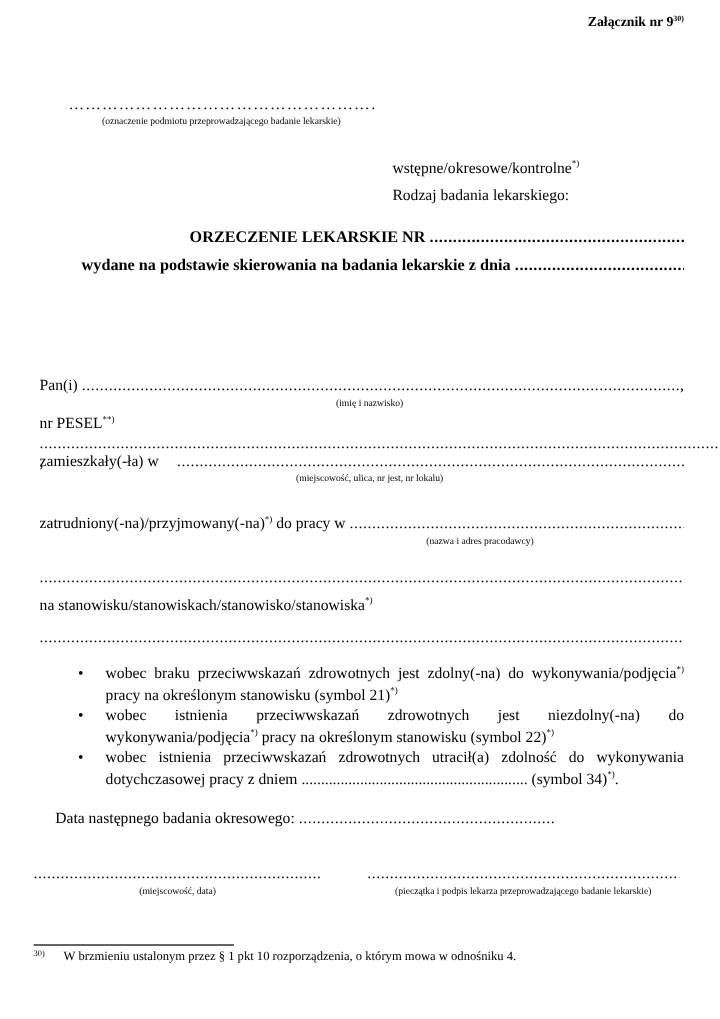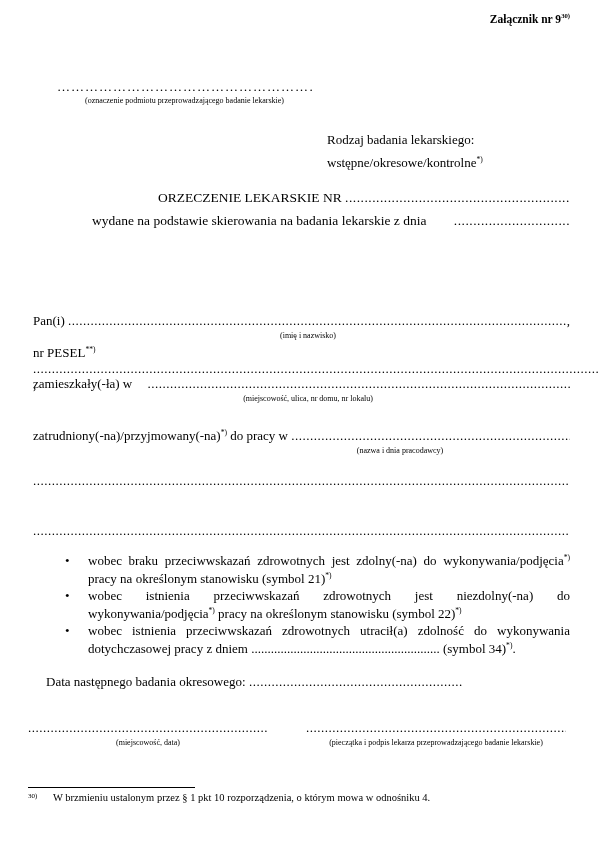--- a/index.html
+++ b/index.html
@@ -13,23 +13,23 @@
   .lbl{flex:0 0 auto;white-space:pre;}
   .dots{flex:1 1 auto;overflow:hidden;white-space:nowrap;letter-spacing:0.5px;}
   .dotbox{overflow:hidden;white-space:nowrap;letter-spacing:1px;}
   .suffix{flex:0 0 auto;}
   .caption{font-size:8px;text-align:center;color:#000;}
   .just{text-align:justify;line-height:23px;}
   .attachment{top:13px;right:30px;font-size:11.5px;font-weight:bold;}
   .subject{top:79px;left:57px;width:255px;}
   .subject .caption{margin-top:1px;}
   .examtype{top:128px;left:327px;line-height:23px;}
-  .title{left:46px;right:30px;font-weight:normal;font-size:13.5px;line-height:23px;}
+  .title{left:46px;right:30px;font-weight:bold;font-size:13.5px;line-height:23px;}
   .t1{top:186px;}
-  .t2{top:209px;gap:24px;}
+  .t2{top:209px;}
   .sp1{flex:0 0 112px;}
   .sp2{flex:0 0 22px;}
   .intro{top:239px;left:46px;right:30px;}
   .fline{left:33px;right:30px;}
   .capline{left:46px;right:30px;}
   .bullets{top:552px;left:46px;right:30px;}
   .bullets ul{margin:0;padding:0;list-style:none;}
   .bullets li{position:relative;padding-left:42px;text-align:justify;line-height:17.5px;}
   .bullets li .bmark{position:absolute;left:19px;top:0;}
   .nextexam{top:674px;left:46px;white-space:nowrap;}
@@ -50,22 +50,22 @@
   <div class="abs attachment">
     <span>Załącznik nr 9</span><sup>30)</sup>
   </div>
 
   <div class="abs subject">
     <div class="dotbox">…………………………………………………………………………………………..</div>
     <div class="caption">(oznaczenie podmiotu przeprowadzającego badanie lekarskie)</div>
   </div>
 
   <div class="abs examtype">
+    <div><span>wstępne/okresowe/kontrolne</span><sup>*)</sup></div>
     <div>Rodzaj badania lekarskiego:</div>
-    <div><span>wstępne/okresowe/kontrolne</span><sup>*)</sup></div>
   </div>
 
   <div class="abs title t1 flexline">
     <span class="sp1"></span>
       <span class="lbl">ORZECZENIE LEKARSKIE NR </span>
       <span class="dots">........................................................................................................................................................................................................................................................</span>
   </div>
   <div class="abs title t2 flexline">
     <span class="sp2"></span>
       <span class="lbl">wydane na podstawie skierowania na badania lekarskie z dnia </span>
@@ -83,30 +83,33 @@
   <div class="abs fline flexline" style="top:345px;flex-direction:column;">
     <span class="lbl"><span>nr PESEL</span><sup>**)</sup>&nbsp;</span>
       <span class="dots">........................................................................................................................................................................................................................................................</span>
       <span class="suffix">,</span>
   </div>
 
   <div class="abs fline flexline" style="top:376px;gap:12px;">
     <span class="lbl">zamieszkały(-ła) w </span>
       <span class="dots">........................................................................................................................................................................................................................................................</span>
   </div>
-  <div class="abs capline caption" style="top:394px;">(miejscowość, ulica, nr domu, nr lokalu)</div>
+  <div class="abs capline caption" style="top:394px;">(miejscowość, ulica, nr jest, nr lokalu)</div>
 
   <div class="abs fline flexline" style="top:428px;">
     <span class="lbl"><span>zatrudniony(-na)/przyjmowany(-na)</span><sup>*)</sup><span> do pracy w </span></span>
       <span class="dots">........................................................................................................................................................................................................................................................</span>
   </div>
-  <div class="abs caption" style="top:446px;left:250px;width:300px;">(nazwa i dnia pracodawcy)</div>
+  <div class="abs caption" style="top:446px;left:250px;width:300px;">(nazwa i adres pracodawcy)</div>
 
   <div class="abs fline dotbox" style="top:473px;letter-spacing:0.5px;">........................................................................................................................................................................................................................................................</div>
 
+  <div class="abs fline" style="top:496px;">
+    <span>na stanowisku/stanowiskach/stanowisko/stanowiska</span><sup>*)</sup>
+  </div>
 
   <div class="abs fline dotbox" style="top:523px;letter-spacing:0.5px;">........................................................................................................................................................................................................................................................</div>
 
   <div class="abs bullets">
     <ul>
       <li>
         <span class="bmark">•</span><span>wobec braku przeciwwskazań zdrowotnych jest zdolny(-na) do wykonywania/podjęcia</span><sup>*)</sup><span> pracy na określonym stanowisku (symbol 21)</span><sup>*)</sup>
       </li>
       <li>
         <span class="bmark">•</span><span>wobec istnienia przeciwwskazań zdrowotnych jest niezdolny(-na) do wykonywania/podjęcia</span><sup>*)</sup> <span>pracy na określonym stanowisku (symbol 22)</span><sup>*)</sup>

